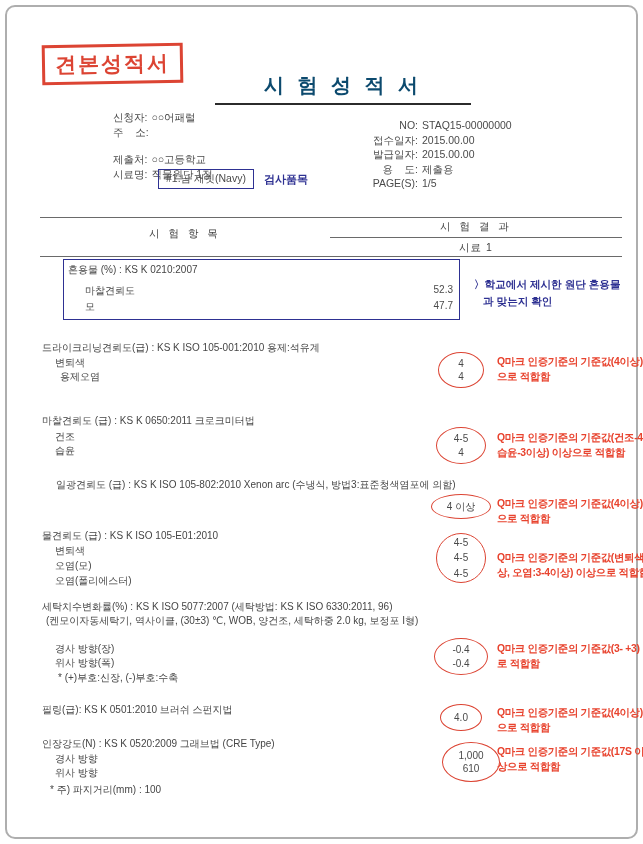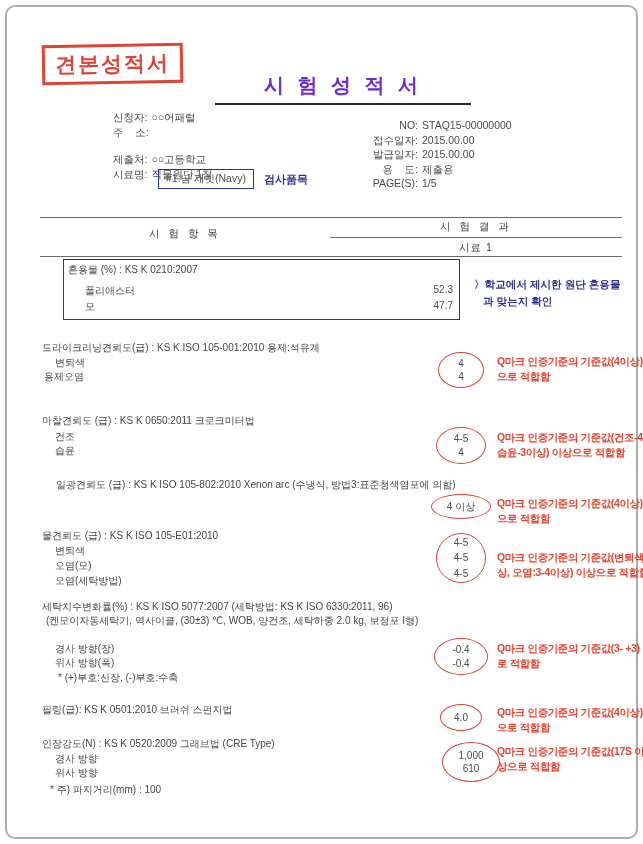--- a/index.html
+++ b/index.html
@@ -17,21 +17,21 @@
   }
   .abs{position:absolute;}
   .frame{position:absolute;inset:5px;border:2px solid #aeaeae;border-radius:10px;pointer-events:none;}
   .stamp{
     left:42px;top:44px;color:var(--red);border:3px solid var(--red);
     font-weight:bold;font-size:21px;letter-spacing:2px;padding:3px 10px;
     transform:rotate(-1deg);background:#fff;white-space:nowrap;
   }
   .doc-title{
     left:215px;top:72px;width:256px;text-align:center;
-    font-size:20px;font-weight:bold;letter-spacing:4px;color:#6d28d9;
+    font-size:20px;font-weight:bold;letter-spacing:4px;color:#0c4a6e;
     border-bottom:2px solid #2b2b2b;padding-bottom:4px;white-space:nowrap;
   }
   .info{font-size:10.5px;line-height:14.5px;color:#4a4a4a;}
   .row{display:flex;}
   .lab{white-space:pre;}
   .val-sp{margin-left:4px;white-space:pre;}
   .doc-lab{width:56px;text-align:right;white-space:pre;}
   .gap{height:13px;}
   .tagrow{display:flex;align-items:center;}
   .tagbox{border:1.5px solid var(--navy);padding:2px 7px;font-size:10.5px;color:#4a4a4a;white-space:nowrap;}
@@ -111,32 +111,32 @@
 
   <div class="abs hline" style="left:40px;top:217px;width:582px;"></div>
   <div class="abs th" style="left:40px;top:227px;width:290px;">시 험 항 목</div>
   <div class="abs th" style="left:330px;top:220px;width:292px;">시 험 결 과</div>
   <div class="abs hline" style="left:330px;top:237px;width:292px;"></div>
   <div class="abs th" style="left:330px;top:241px;width:292px;letter-spacing:1px;">시료 1</div>
   <div class="abs hline" style="left:40px;top:256px;width:582px;"></div>
 
   <div class="abs mixbox" style="left:63px;top:259px;width:395px;height:59px;"></div>
   <div class="abs sec-title" style="left:68px;top:263px;">혼용물 (%) : KS K 0210:2007</div>
-  <div class="abs sec-item" style="left:85px;top:284px;">폴리애스터</div>
+  <div class="abs sec-item" style="left:85px;top:284px;">마찰견뢰도</div>
   <div class="abs sec-item" style="left:85px;top:300px;">모</div>
   <div class="abs rval" style="left:405px;top:284px;width:48px;">52.3</div>
   <div class="abs rval" style="left:405px;top:300px;width:48px;">47.7</div>
   <div class="abs annot-blue" style="left:474px;top:276px;">
     <div>〉학교에서 제시한 원단 혼용물</div>
     <div class="indent">과 맞는지 확인</div>
   </div>
 
   <div class="abs sec-title" style="left:42px;top:341px;">드라이크리닝견뢰도(급) : KS K ISO 105-001:2010 용제:석유계</div>
   <div class="abs sec-item" style="left:55px;top:356px;">변퇴색</div>
-  <div class="abs sec-item" style="left:44px;top:370px;">용제오염</div>
+  <div class="abs sec-item" style="left:60px;top:370px;">용제오염</div>
   <div class="abs oval" style="left:438px;top:352px;width:46px;height:36px;">
     <div>4</div>
     <div>4</div>
   </div>
   <div class="abs annot-red" style="left:497px;top:354px;">
     <div>Q마크 인증기준의 기준값(4이상) 이상</div>
     <div>으로 적합함</div>
   </div>
 
   <div class="abs sec-title" style="left:42px;top:414px;">마찰견뢰도 (급) : KS K 0650:2011 크로크미터법</div>
@@ -156,21 +156,21 @@
     <div>4 이상</div>
   </div>
   <div class="abs annot-red" style="left:497px;top:496px;">
     <div>Q마크 인증기준의 기준값(4이상) 이상</div>
     <div>으로 적합함</div>
   </div>
 
   <div class="abs sec-title" style="left:42px;top:529px;">물견뢰도 (급) : KS K ISO 105-E01:2010</div>
   <div class="abs sec-item" style="left:55px;top:544px;">변퇴색</div>
   <div class="abs sec-item" style="left:55px;top:559px;">오염(모)</div>
-  <div class="abs sec-item" style="left:55px;top:574px;">오염(세탁방법)</div>
+  <div class="abs sec-item" style="left:55px;top:574px;">오염(폴리에스터)</div>
   <div class="abs oval tall" style="left:436px;top:533px;width:50px;height:50px;">
     <div>4-5</div>
     <div>4-5</div>
     <div>4-5</div>
   </div>
   <div class="abs annot-red" style="left:497px;top:550px;">
     <div>Q마크  인증기준의  기준값(변퇴색:4이</div>
     <div>상, 오염:3-4이상) 이상으로 적합함</div>
   </div>
 

